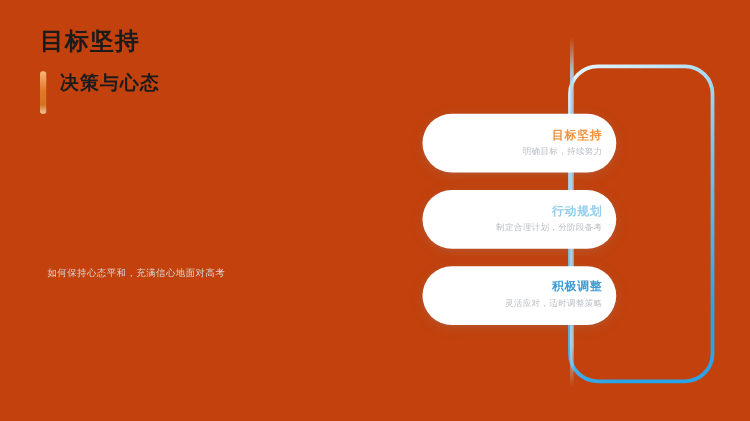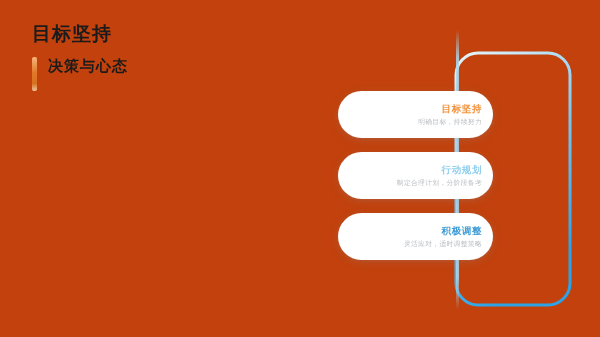--- a/index.html
+++ b/index.html
@@ -117,21 +117,21 @@
                 0 1px 3px rgba(140,165,185,0.10);
     box-sizing: border-box;
     padding-right: 11px;
     display: flex;
     flex-direction: column;
     align-items: flex-end;
     justify-content: center;
   }
   .card-1 { top: 91px; }
   .card-2 { top: 152px; }
-  .card-3 { top: 213px; }
+  .card-3 { top: 213px; font-family: Liberation Serif, serif; }
 
   .card-title {
     font-size: 9.5px;
     font-weight: bold;
     letter-spacing: 0.6px;
     line-height: 1.2;
     white-space: nowrap;
   }
   .card-desc {
     margin-top: 4px;
@@ -148,20 +148,21 @@
 <div class="slide">
 
   <div class="title-block">
     <div class="main-title">目标坚持</div>
     <div class="subtitle-row">
       <span class="accent-bar"></span>
       <span class="sub-title">决策与心态</span>
     </div>
   </div>
 
+  <div class="lead-text">如何保持心态平和，充满信心地面对高考</div>
 
   <div class="diagram">
 
     <svg class="frame-svg" viewBox="0 0 270 337">
       <defs>
         <linearGradient id="frameGrad" x1="0" y1="0" x2="0.35" y2="1">
           <stop offset="0%" stop-color="#e8f5fc"></stop>
           <stop offset="22%" stop-color="#bfe4f7"></stop>
           <stop offset="55%" stop-color="#79c5ee"></stop>
           <stop offset="100%" stop-color="#2ba3e6"></stop>

